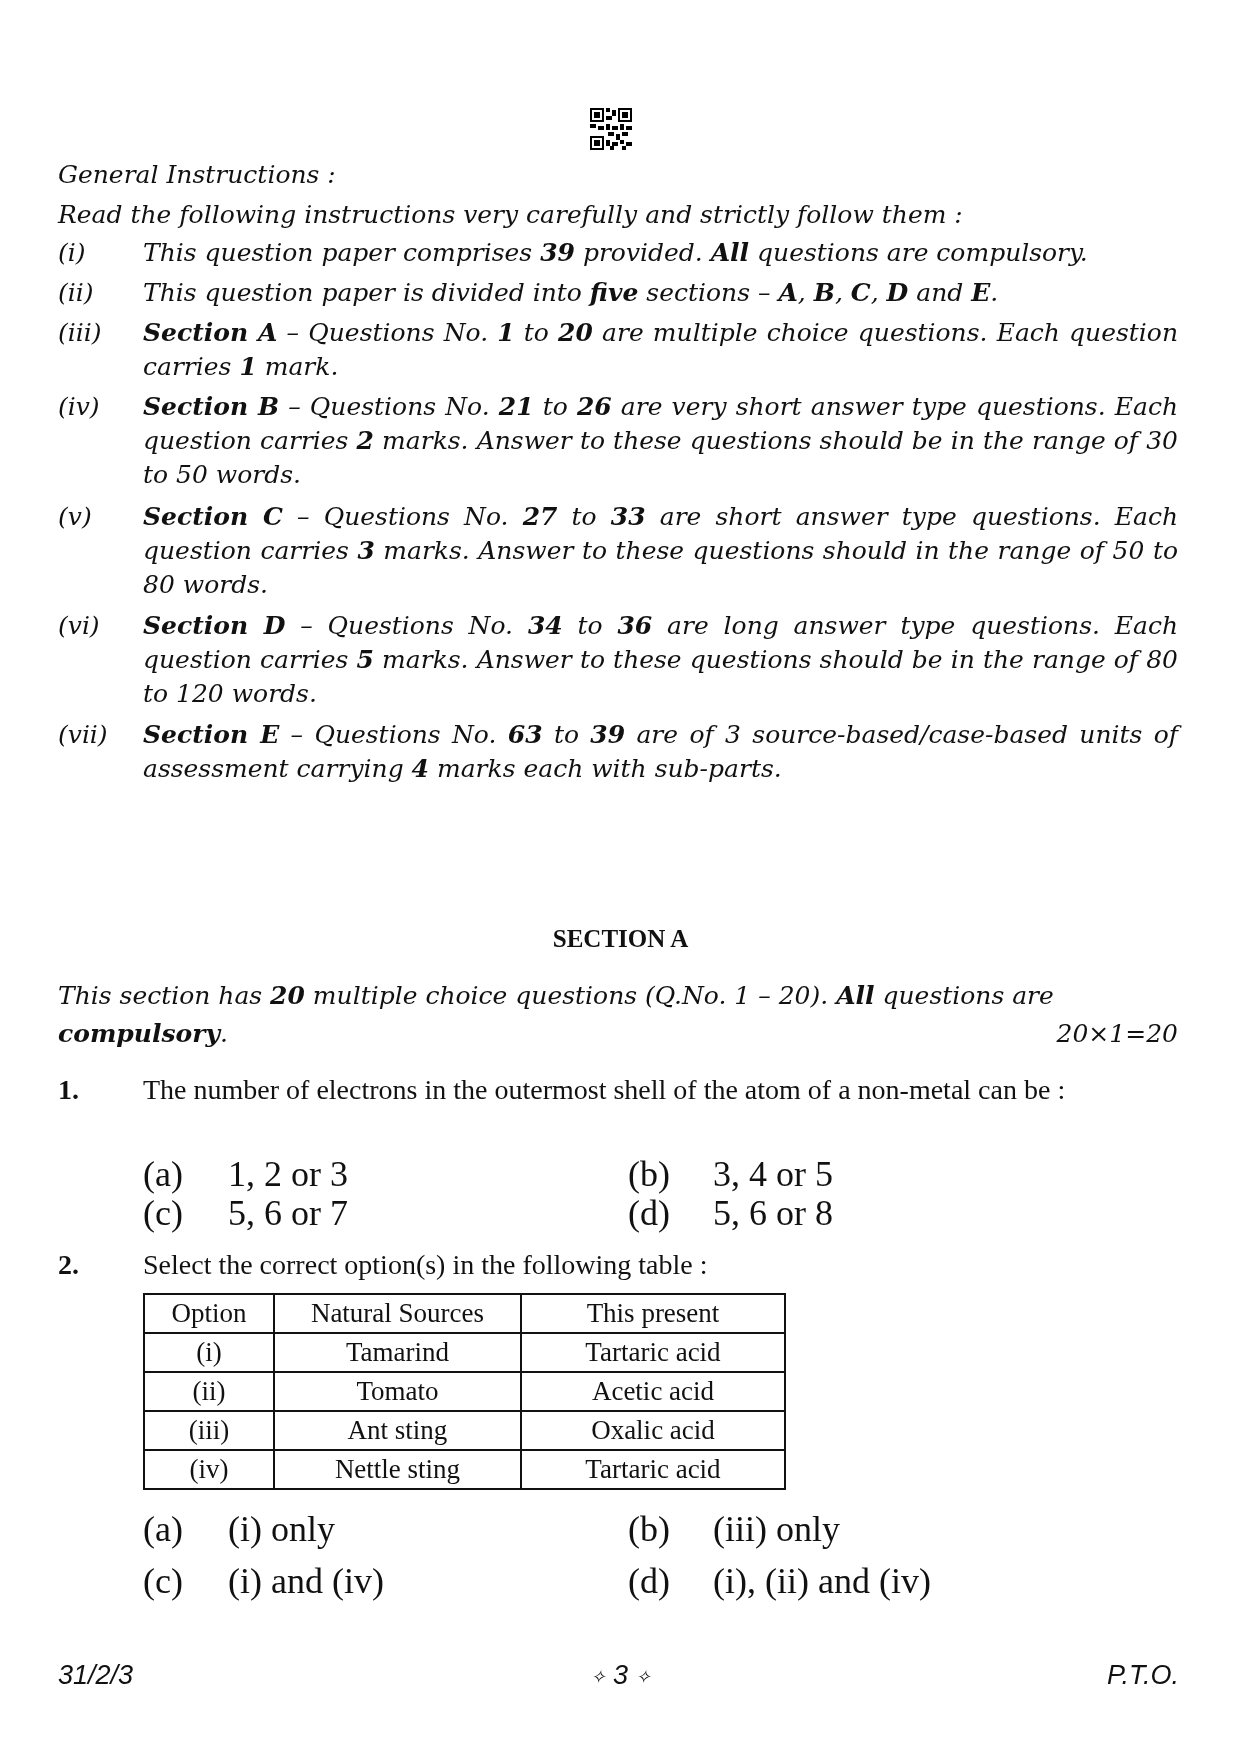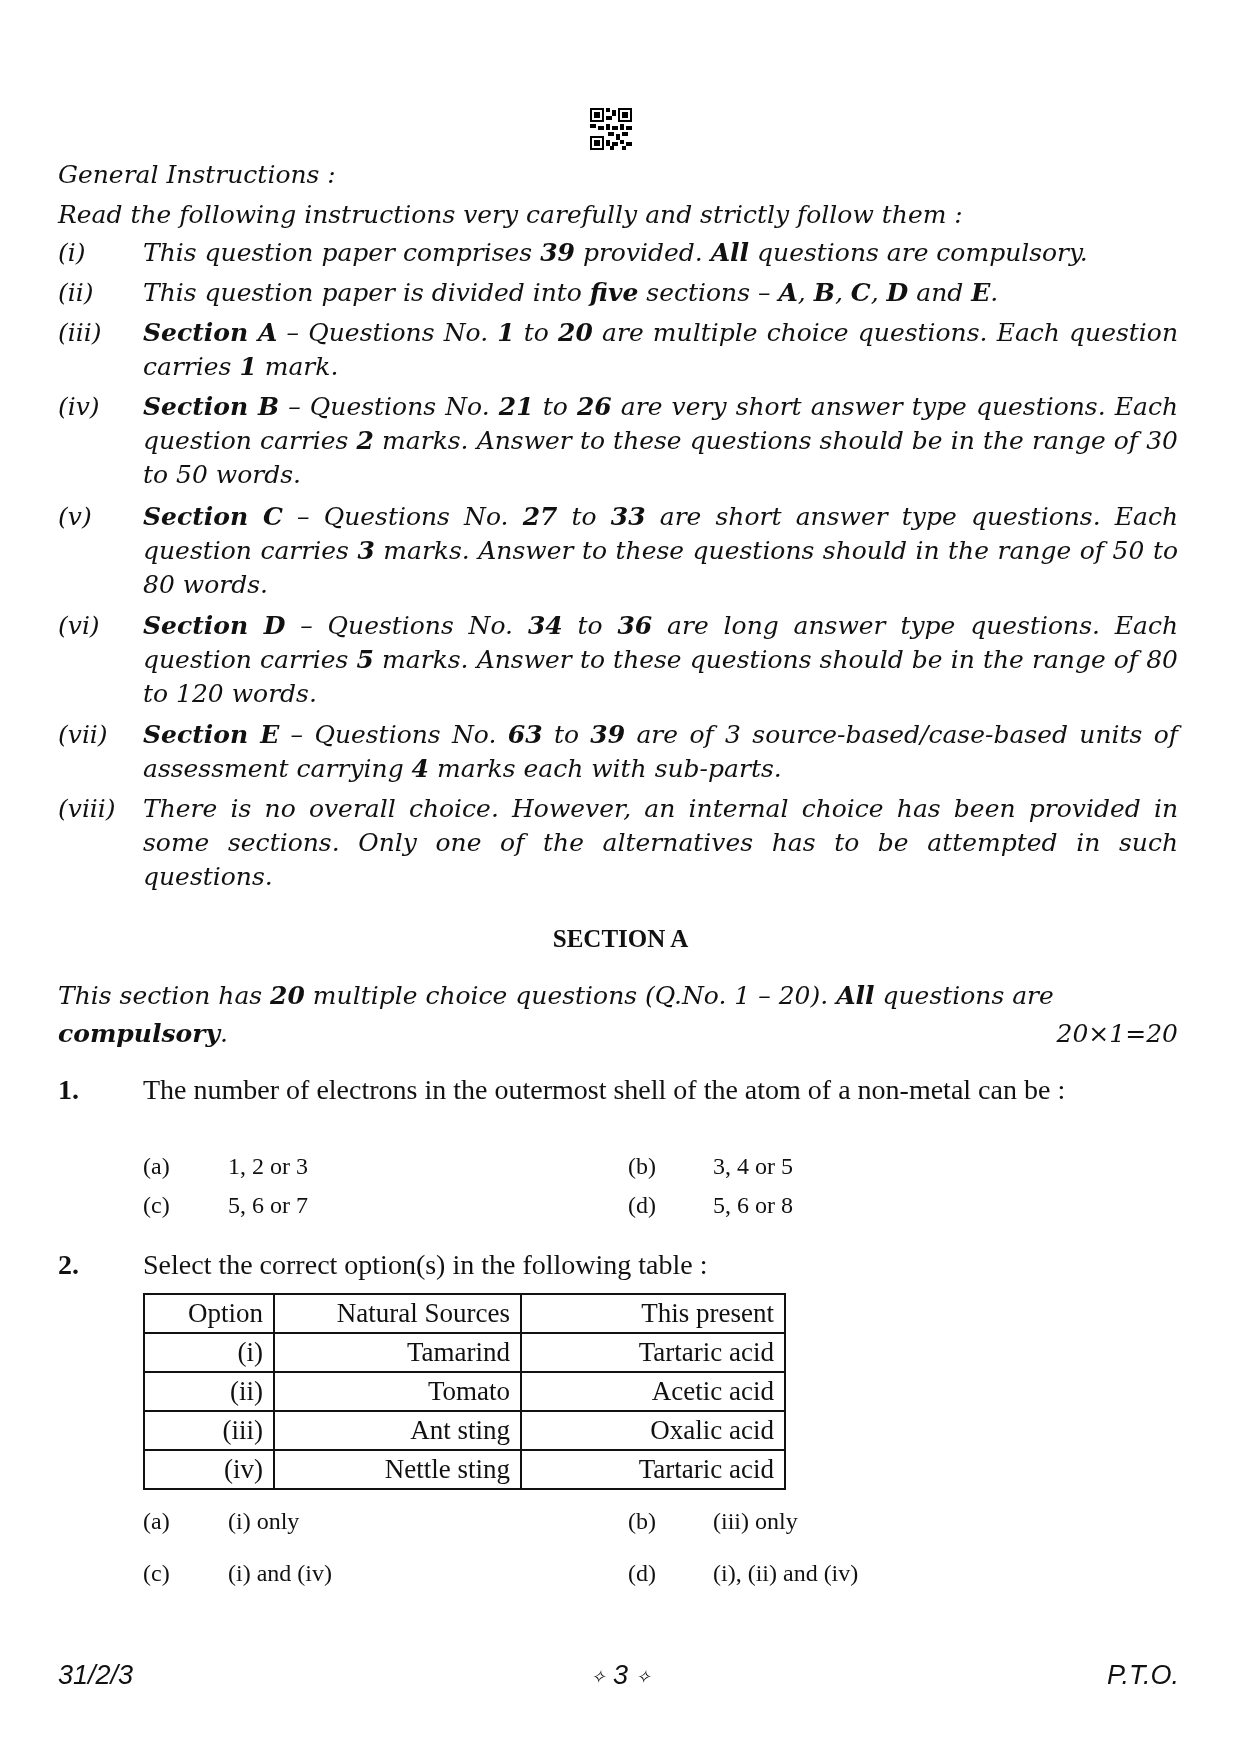--- a/index.html
+++ b/index.html
@@ -17,25 +17,25 @@
   .inst b { font-weight: bold; }
 
   .section-head { position: absolute; left: 0; width: 1241px; top: 925px; text-align: center; font-weight: bold; font-size: 25px; font-family: "Liberation Serif", serif; }
   .section-intro { position: absolute; left: 58px; top: 977px; width: 1120px; font-style: italic; font-size: 25px; line-height: 38px; }
   .section-intro .marks { position: absolute; right: 0; bottom: 0; }
 
   .q { position: absolute; left: 58px; width: 1120px; font-family: "Liberation Serif", serif; font-size: 28px; line-height: 40px; }
   .q .qnum { position: absolute; left: 0; top: 0; font-weight: bold; }
   .q .qtext { margin-left: 85px; }
 
-  .opt { position: absolute; font-family: "Liberation Serif", serif; font-size: 24px; }
+  .opt { position: absolute; font-family: "Liberation Serif", serif; font-size: 36px; }
   .opt .ol { display: inline-block; width: 85px; }
 
   table.acid { position: absolute; left: 143px; top: 1293px; border-collapse: collapse; font-family: "Liberation Serif", serif; font-size: 27px; }
-  table.acid td, table.acid th { border: 2px solid #111; text-align: right; font-weight: normal; padding: 0 10px; height: 37px; }
+  table.acid td, table.acid th { border: 2px solid #111; text-align: center; font-weight: normal; padding: 0 10px; height: 37px; }
   table.acid .c1 { width: 108px; }
   table.acid .c2 { width: 225px; }
   table.acid .c3 { width: 242px; }
 
   .footer { position: absolute; top: 1660px; font-family: "Liberation Sans", sans-serif; font-size: 27px; font-style: italic; }
   .footer.left { left: 58px; }
   .footer.center { left: 0; width: 1241px; text-align: center; }
   .footer.right { right: 62px; }
   .diamond { font-size: 18px; vertical-align: middle; }
 </style>
@@ -99,24 +99,20 @@
       <div class="txt"><b>Section C</b><span> – Questions No. </span><b>27</b><span> to </span><b>33</b><span> are short answer type questions. Each question carries </span><b>3</b><span> marks. Answer to these questions should in the range of 50 to 80 words.</span></div>
     </div>
   <div class="inst" style="top:609px">
       <span class="num">(vi)</span>
       <div class="txt"><b>Section D</b><span> – Questions No. </span><b>34</b><span> to </span><b>36</b><span> are long answer type questions. Each question carries </span><b>5</b><span> marks. Answer to these questions should be in the range of 80 to 120 words.</span></div>
     </div>
   <div class="inst" style="top:718px">
       <span class="num">(vii)</span>
       <div class="txt"><b>Section E</b><span> – Questions No. </span><b>63</b><span> to </span><b>39</b><span> are of 3 source-based/case-based units of assessment carrying </span><b>4</b><span> marks each with sub-parts.</span></div>
     </div>
-  <div class="inst" style="top:792px">
-      <span class="num">(viii)</span>
-      <div class="txt"><span>There is no overall choice. However, an internal choice has been provided in some sections. Only one of the alternatives has to be attempted in such questions.</span></div>
-    </div>
 
   <div class="section-head">SECTION A</div>
   <div class="section-intro">
     <span><span>This section has </span><b>20</b><span> multiple choice questions (Q.No. 1 – 20). </span><b>All</b><span> questions are </span><b>compulsory</b><span>.</span></span>
     <span class="marks">20×1=20</span>
   </div>
 
   <div class="q" style="top:1070px">
     <span class="qnum">1.</span>
     <div class="qtext">The number of electrons in the outermost shell of the atom of a non-metal can be :</div>

